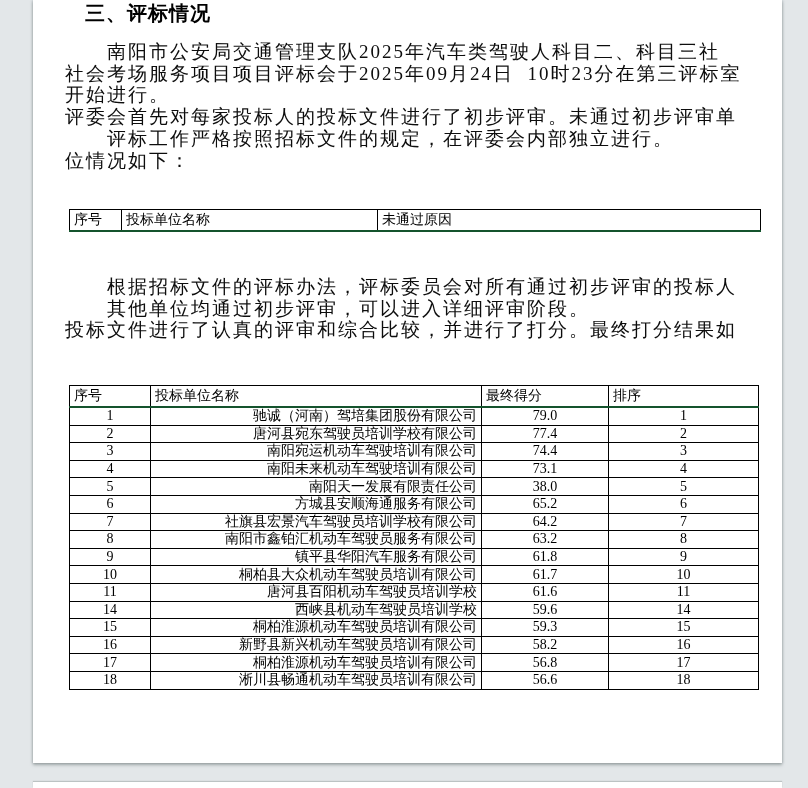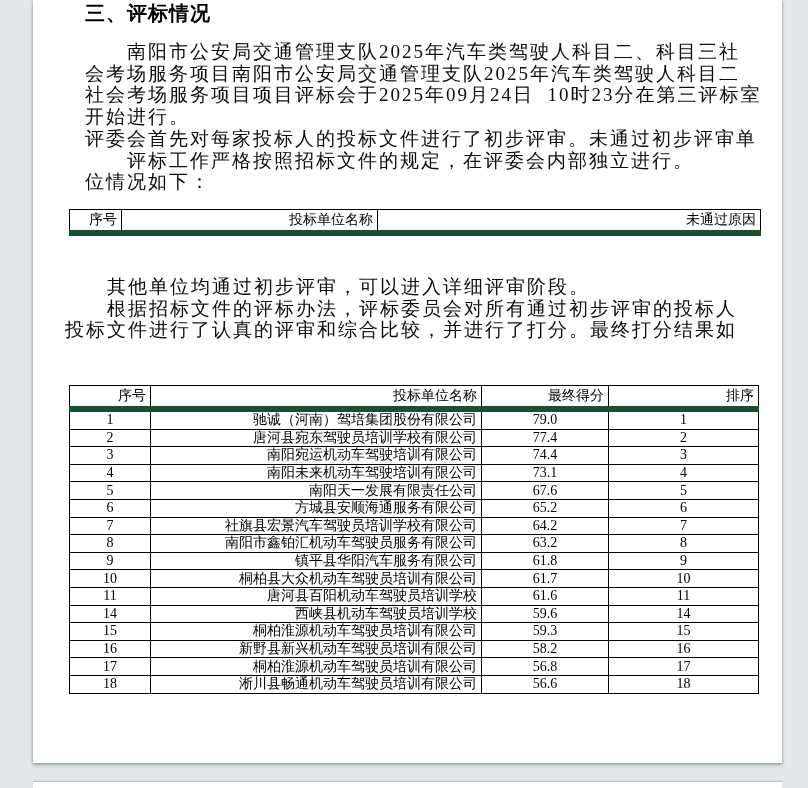--- a/index.html
+++ b/index.html
@@ -21,67 +21,67 @@
   .heading{
     position:absolute;left:52px;top:0;margin:0;
     font-family:"Liberation Sans","DejaVu Sans",sans-serif;
     font-weight:bold;font-size:20px;line-height:26px;letter-spacing:1px;color:#000;
   }
   .textblock{
     position:absolute;left:32px;width:688px;
     font-size:19px;line-height:21.7px;letter-spacing:2px;
     white-space:pre-wrap;color:#0d0d0d;
   }
-  #tb1{top:41px;margin-left:20px;}
+  #tb1{top:41px;}
   #tb2{top:276px;}
   .tline{min-height:21.7px;}
   .doc-table{
     position:absolute;border-collapse:collapse;table-layout:fixed;
     font-size:14px;color:#000;background:#fff;
   }
   .doc-table th,.doc-table td{
     border:1px solid #000;padding:0 4px;font-weight:normal;
     overflow:hidden;white-space:nowrap;
   }
-  .doc-table thead th{height:20px;text-align:right;border-bottom:6px solid #14532d;}
+  .doc-table thead th{height:20px;text-align:left;border-bottom:2px solid #14532d;}
   .t-unpassed{left:36px;top:209px;width:691px;}
   .t-scores{left:36px;top:385px;width:689px;}
   .t-scores tbody td{height:16.6px;line-height:16px;}
   .c-no{text-align:center;}
   .c-name{text-align:right;padding-left:11px;}
   .c-score,.c-rank{text-align:center;padding-left:5px;}
 </style>
 </head>
 <body>
 
 <div>
 
   <div class="page page-main">
 
     <h2 class="heading">三、评标情况</h2>
 
-    <div class="textblock" id="tb1"><div class="tline">　　南阳市公安局交通管理支队2025年汽车类驾驶人科目二、科目三社</div><div class="tline">会考场服务项目南阳市公安局交通管理支队2025年汽车类驾驶人科目二</div><div class="tline">社会考场服务项目项目评标会于2025年09月24日  10时23分在第三评标室</div><div class="tline">开始进行。</div><div class="tline">评委会首先对每家投标人的投标文件进行了初步评审。未通过初步评审单</div><div class="tline">　　评标工作严格按照招标文件的规定，在评委会内部独立进行。</div><div class="tline">位情况如下：</div></div>
+    <div class="textblock" id="tb1"><div class="tline">　　南阳市公安局交通管理支队2025年汽车类驾驶人科目二、科目三社</div><div class="tline">社会考场服务项目项目评标会于2025年09月24日  10时23分在第三评标室</div><div class="tline">开始进行。</div><div class="tline">评委会首先对每家投标人的投标文件进行了初步评审。未通过初步评审单</div><div class="tline">　　评标工作严格按照招标文件的规定，在评委会内部独立进行。</div><div class="tline">位情况如下：</div></div>
 
     <table class="doc-table t-unpassed">
       <colgroup>
         <col style="width:52px">
           <col style="width:256px">
           <col style="width:383px">
       </colgroup>
       <thead>
           <tr id="t1-head">
             <th>序号</th>
             <th>投标单位名称</th>
             <th>未通过原因</th>
           </tr>
         </thead>
       <tbody id="t1-body"></tbody>
     </table>
 
-    <div class="textblock" id="tb2"><div class="tline">　　其他单位均通过初步评审，可以进入详细评审阶段。</div><div class="tline">　　根据招标文件的评标办法，评标委员会对所有通过初步评审的投标人</div><div class="tline">投标文件进行了认真的评审和综合比较，并进行了打分。最终打分结果如</div></div>
+    <div class="textblock" id="tb2"><div class="tline">　　根据招标文件的评标办法，评标委员会对所有通过初步评审的投标人</div><div class="tline">　　其他单位均通过初步评审，可以进入详细评审阶段。</div><div class="tline">投标文件进行了认真的评审和综合比较，并进行了打分。最终打分结果如</div></div>
 
     <table class="doc-table t-scores">
       <colgroup>
         <col style="width:81px">
           <col style="width:331px">
           <col style="width:127px">
           <col style="width:150px">
       </colgroup>
       <thead>
           <tr id="t2-head">
@@ -112,21 +112,21 @@
           </tr>
           <tr>
             <td class="c-no">4</td>
             <td class="c-name">南阳未来机动车驾驶培训有限公司</td>
             <td class="c-score">73.1</td>
             <td class="c-rank">4</td>
           </tr>
           <tr>
             <td class="c-no">5</td>
             <td class="c-name">南阳天一发展有限责任公司</td>
-            <td class="c-score">67.6</td>
+            <td class="c-score">38.0</td>
             <td class="c-rank">5</td>
           </tr>
           <tr>
             <td class="c-no">6</td>
             <td class="c-name">方城县安顺海通服务有限公司</td>
             <td class="c-score">65.2</td>
             <td class="c-rank">6</td>
           </tr>
           <tr>
             <td class="c-no">7</td>

